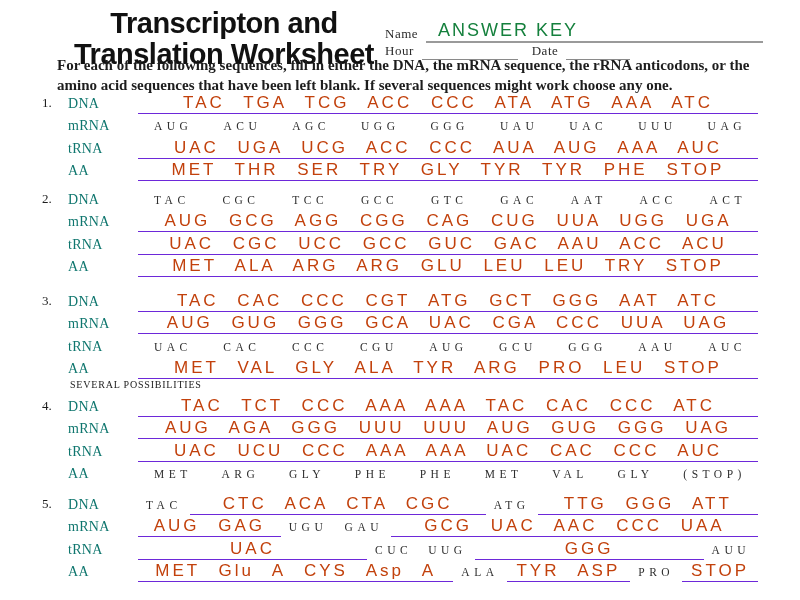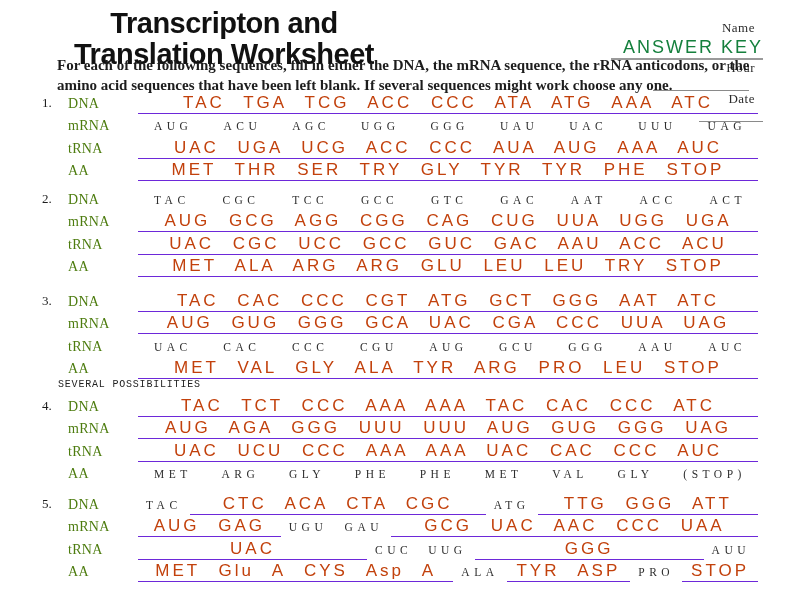--- a/index.html
+++ b/index.html
@@ -15,21 +15,21 @@
 
   
   .title {
     position:absolute; left:50px; top:8px; width:348px;
     text-align:center;
     font-family:"Liberation Sans", sans-serif;
     font-weight:bold; font-size:29px; line-height:31px;
     letter-spacing:-0.5px; color:#111;
   }
   .name-block { position:absolute; left:385px; top:20px; width:378px; }
-  .field-row { display:flex; align-items:flex-end;flex-direction:column; }
+  .field-row { display:flex; align-items:flex-end; }
   .field-label {
     font-size:13px; color:#2b2b2b; letter-spacing:0.5px;
     padding-right:8px; padding-bottom:1px; flex:none;
   }
   .name-line {
     flex:1; border-bottom:2px solid #9a9a9a; min-height:22px;
     padding-left:12px;
   }
   .answer-key {
     font-family:"Liberation Sans", sans-serif;
@@ -51,35 +51,35 @@
 
   
   .problem { position:absolute; left:42px; width:716px; }
   .p1 { top:91px; }
   .p2 { top:187px; }
   .p3 { top:289px; }
   .p4 { top:394px; }
   .p5 { top:492px; }
 
   .note {
-    position:absolute; left:16px; top:-15px;
-    font-family:Liberation Mono, monospace;
+    position:absolute; left:28px; top:-15px;
+    font-family:Liberation Serif, serif;
     font-size:10px; letter-spacing:0.8px; color:#222;
   }
   .prob-num {
     position:absolute; left:0px; top:4px;
     font-size:13px; color:#1d1d1d;
   }
   .seq-row {
     display:flex; align-items:flex-end;
     height:22.5px; padding-left:26px;
   }
   .row-label {
     width:70px; flex:none;
-    font-size:14px; color:#4d7c0f; letter-spacing:0.3px;
+    font-size:14px; color:#0f766e; letter-spacing:0.3px;
     padding-bottom:2px;
   }
   .seq-content {
     flex:1; display:flex; align-items:flex-end; min-width:0;
   }
 
   .seg-answer {
     font-family:"Liberation Sans", sans-serif;
     font-size:17px; line-height:19px; color:#c2410c;
     letter-spacing:3px; word-spacing:11px;

